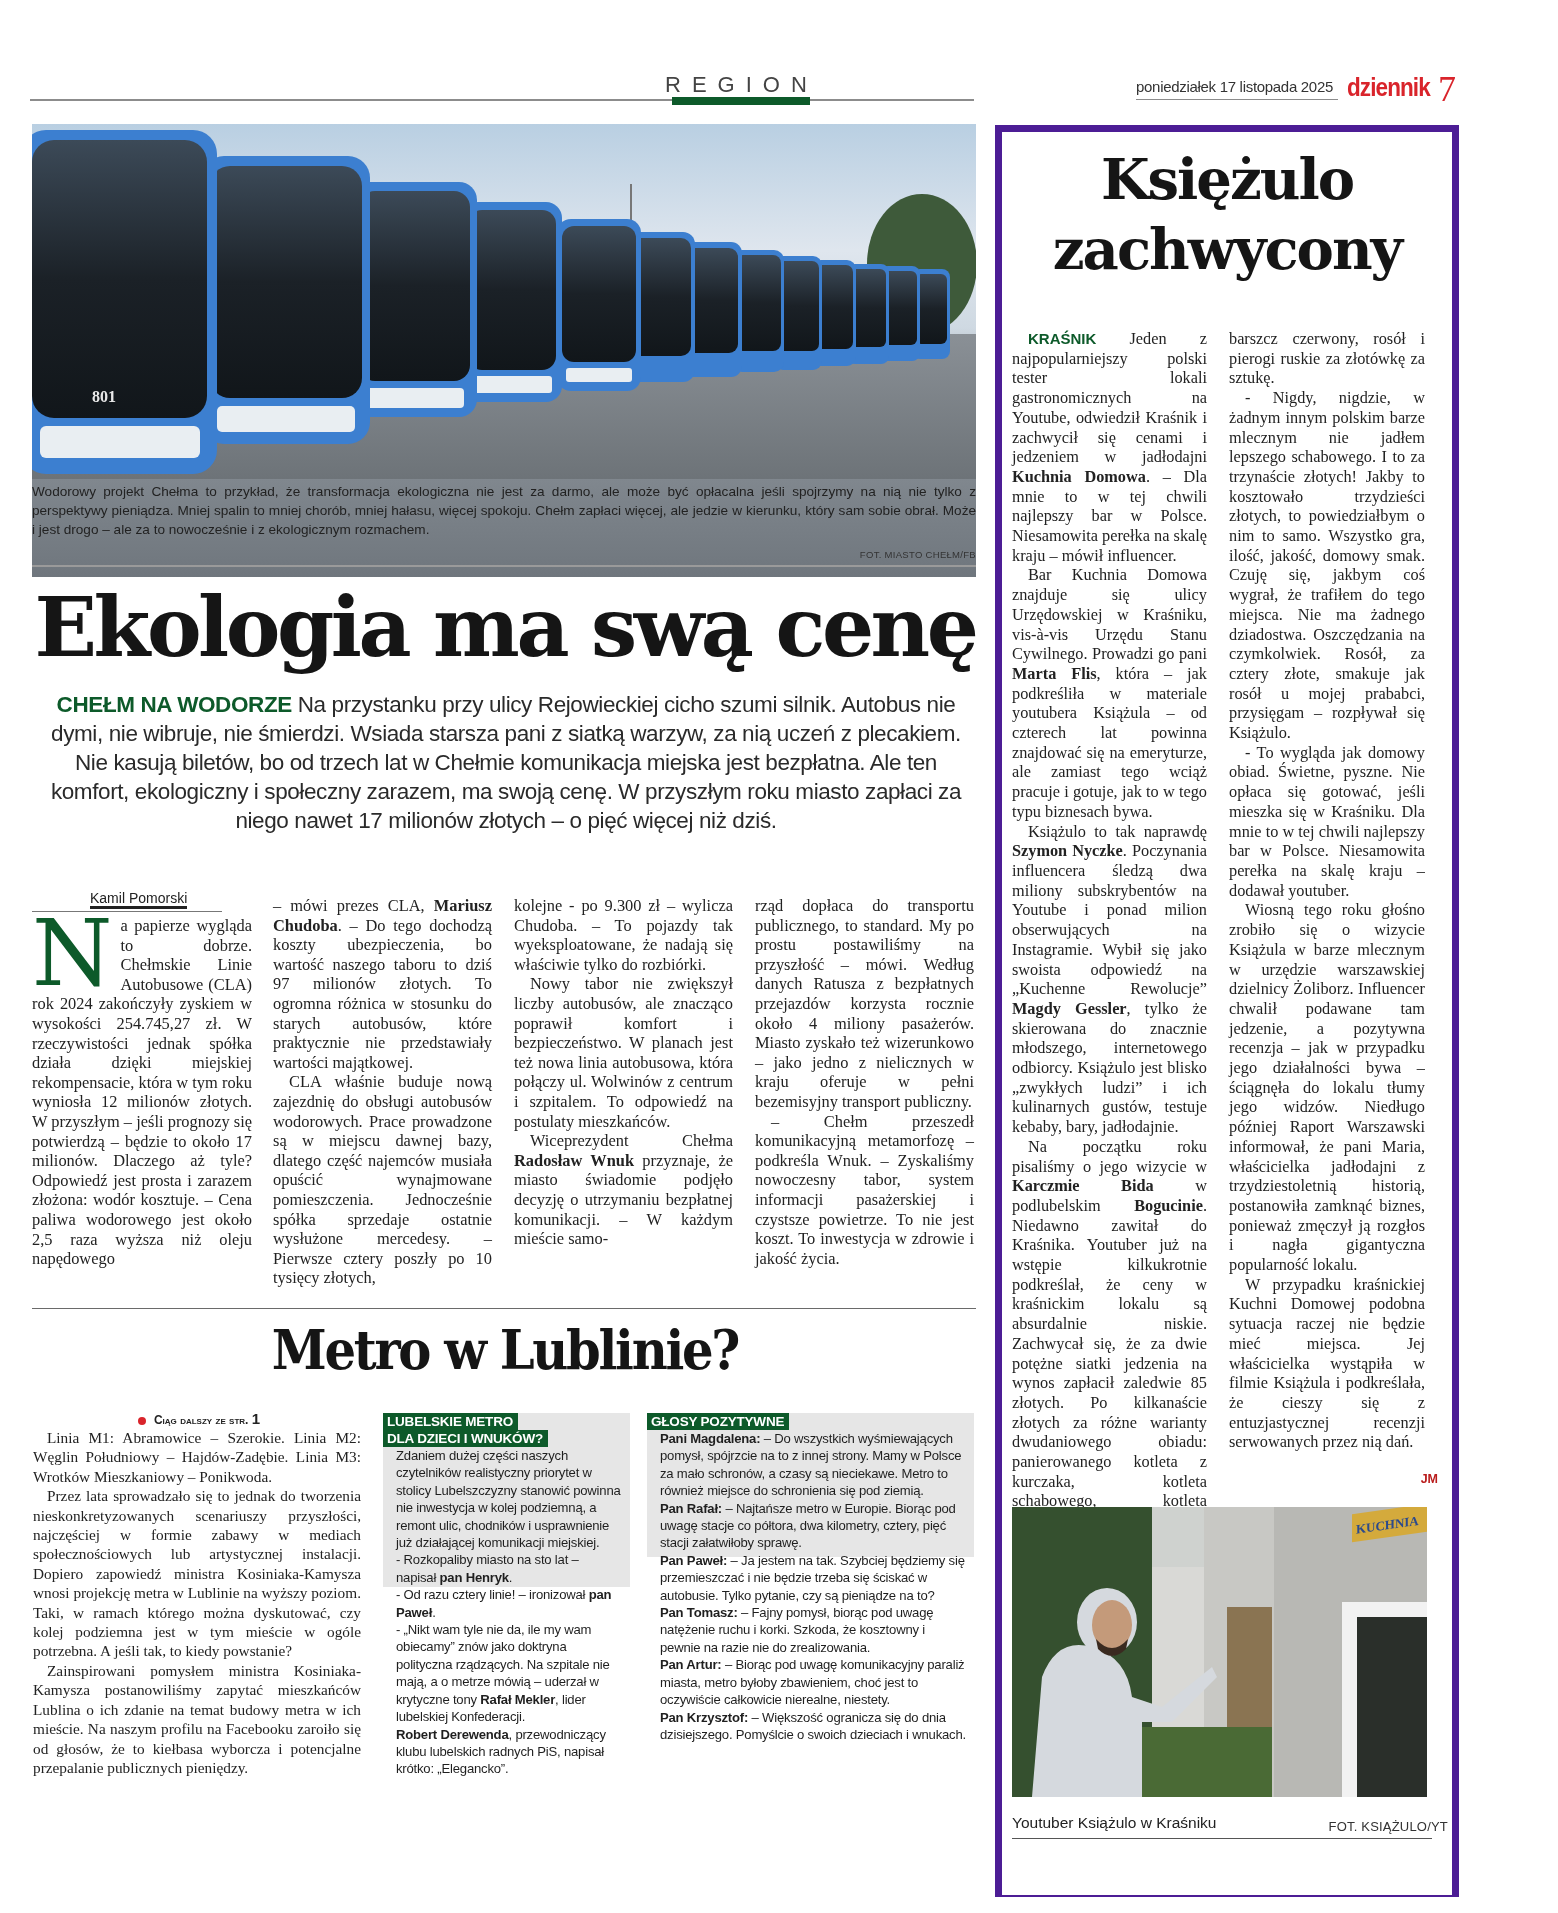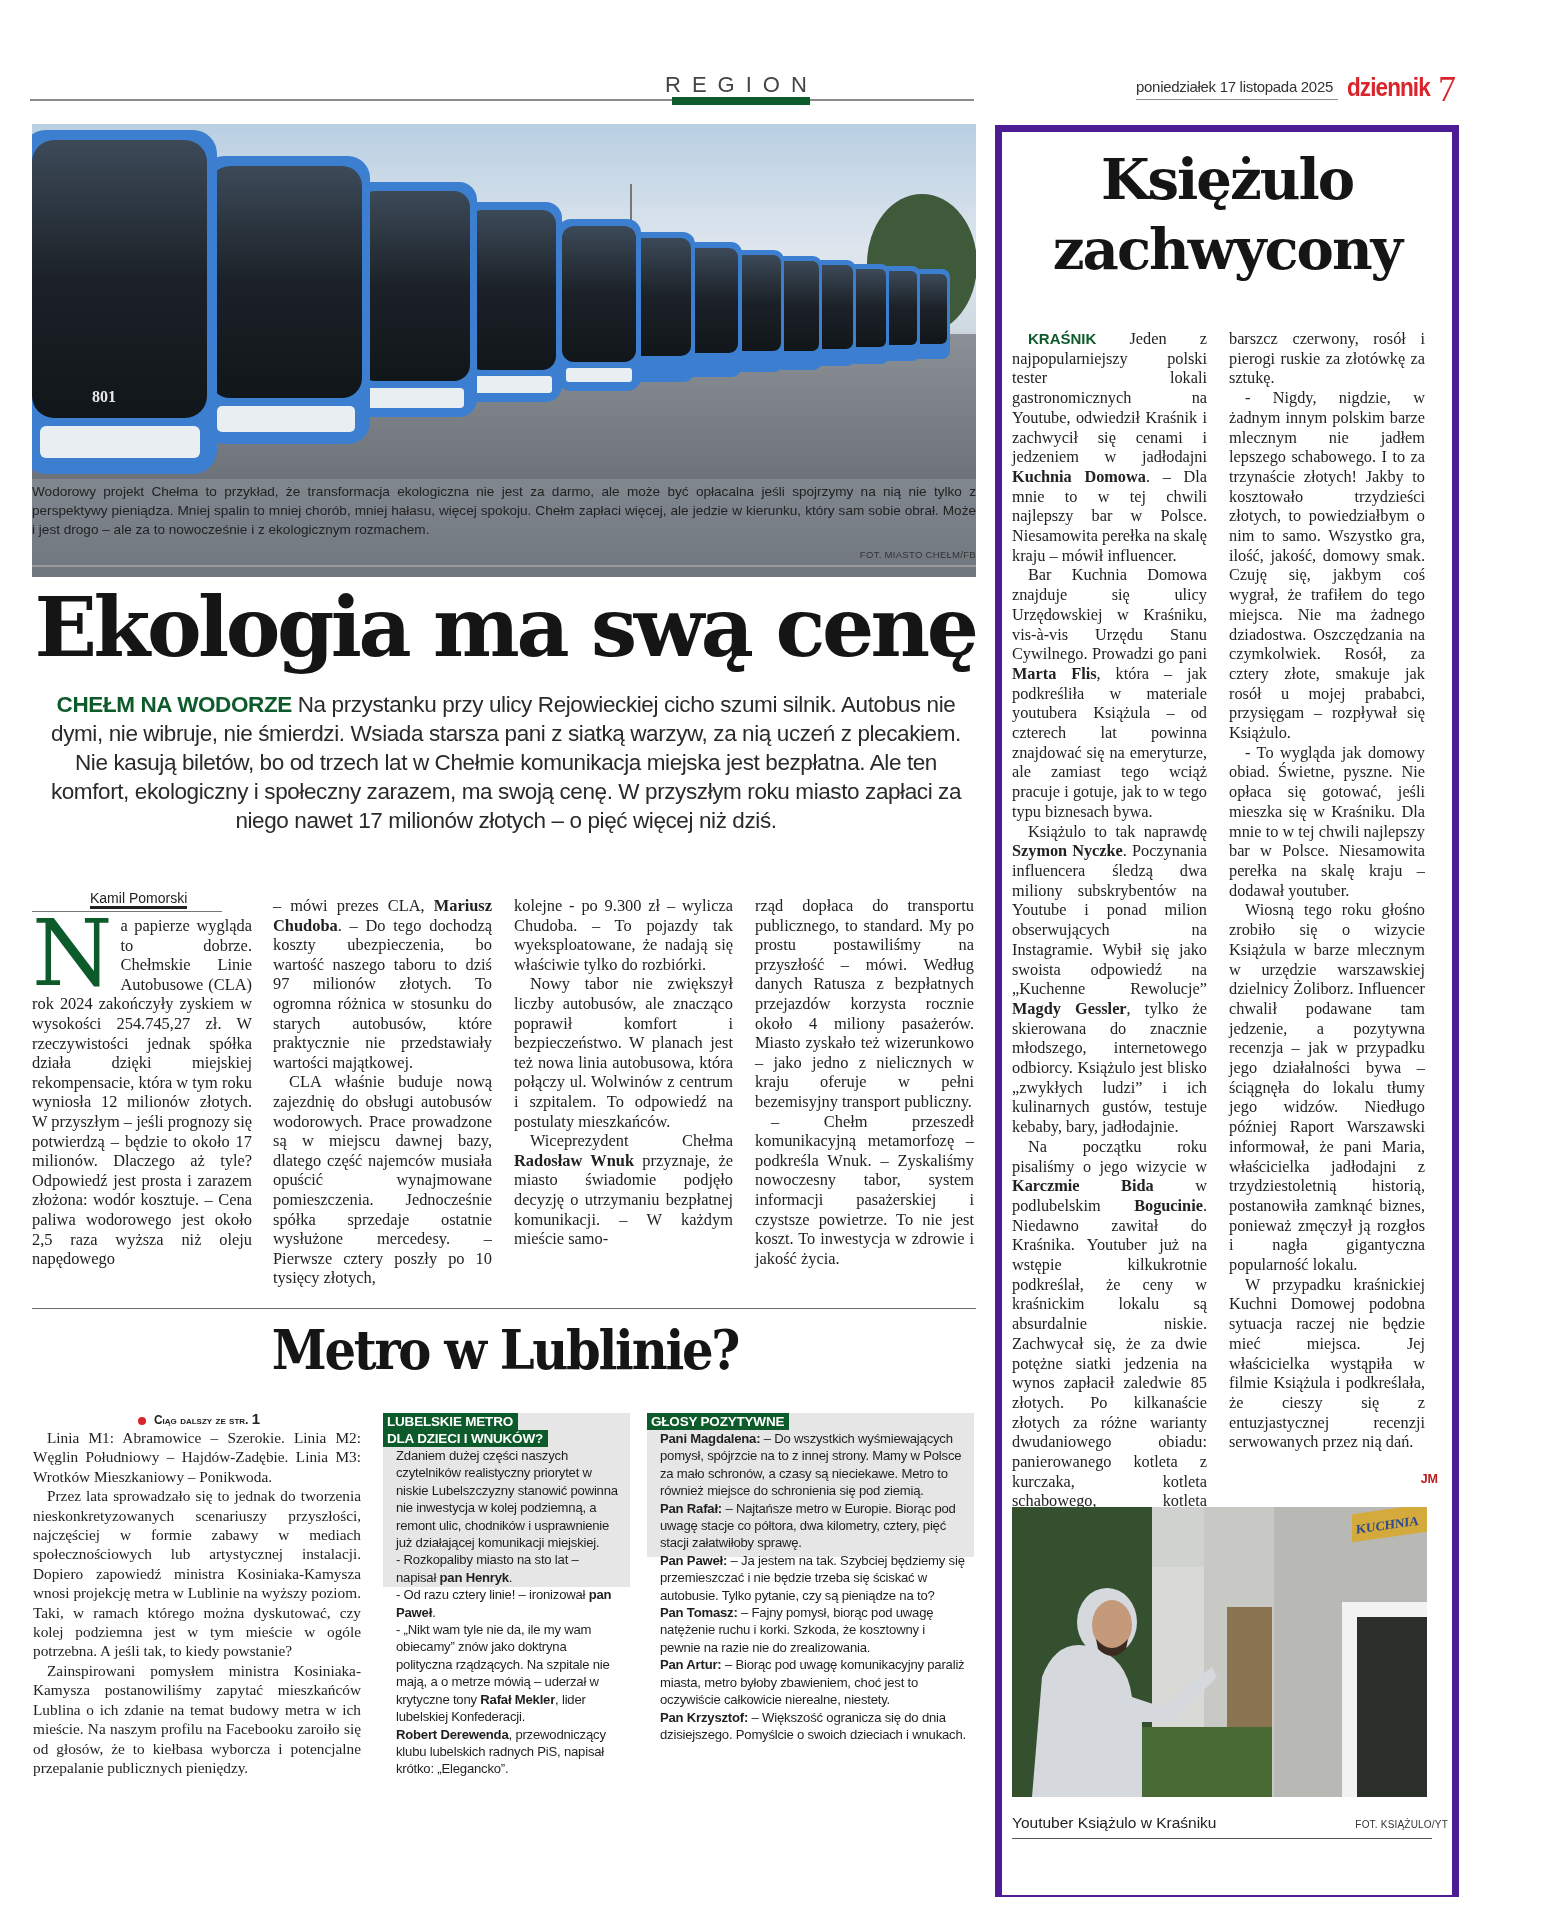--- a/index.html
+++ b/index.html
@@ -59,21 +59,21 @@
   
   .side { position: absolute; left: 995px; top: 125px; width: 464px; height: 1775px; border: 7px solid #4c1d95; border-bottom-width: 2px; height: 1772px; }
   .side-head { position: absolute; left: 0; top: 12px; width: 100%; text-align: center; font-family: "DejaVu Serif", serif;
     font-weight: 700; font-size: 56px; line-height: 70px; letter-spacing: -2px; color: #151515; }
   .side-col { position: absolute; font-family: "Liberation Serif", serif; font-size: 16.3px; line-height: 19.7px; color: #222; text-align: justify; }
   .side-col p { text-indent: 16px; }
   .side-col .kick { color: #0d5a2a; font-family: "Liberation Sans", sans-serif; font-weight: 700; font-size: 15px; margin-top: 32px; }
   .sign { position: absolute; right: 14px; top: 1340px; font-family: "Liberation Sans", sans-serif; font-weight: 700; font-size: 12.5px; color: #b91c1c; }
   .side-photo { position: absolute; left: 10px; top: 1375px; width: 415px; height: 290px; overflow: hidden; background: #cfd2cf; }
   .side-caption { position: absolute; left: 10px; top: 1682px; font-family: "Liberation Sans", sans-serif; font-size: 15.5px; color: #222; }
-  .side-credit { position: absolute; right: 4px; top: 1687px; font-family: "Liberation Sans", sans-serif; font-size: 10px; color: #333; letter-spacing: 0.2px; }
+  .side-credit { position: absolute; right: 4px; top: 1687px; font-family: "Liberation Sans", sans-serif; font-size: 13px; color: #333; letter-spacing: 0.2px; }
   .side-capline { position: absolute; left: 10px; top: 1706px; width: 420px; height: 1px; background: #555; }
 </style>
 </head>
 <body>
 
 <div class="hdr-line"></div>
 <div class="hdr-section">REGION</div>
 <div class="hdr-green"></div>
 <div class="hdr-date">poniedziałek 17 listopada 2025</div>
 <div class="hdr-date-line"></div>
@@ -184,21 +184,21 @@
   <div style="position:absolute; left:0; top:0;">
     <div class="box-label"><span>LUBELSKIE METRO</span></div><br>
     <div class="box-label"><span>DLA DZIECI I WNUKÓW?</span></div>
   </div>
 </div>
 <div class="box" style="left:383px; top:1413px; width:247px; height:174px;"></div>
 <div style="position:absolute; left:383px; top:1413px; width:247px; height:174px; background:#e6e6e6;">
   <div class="box-label" style="display:block; width:fit-content;">LUBELSKIE METRO</div>
   <div class="box-label" style="display:block; width:fit-content;">DLA DZIECI I WNUKÓW?</div>
   <div class="box-text">
-    <div>Zdaniem dużej części naszych czytelników realistyczny priorytet w niskie Lubelszczyzny stanowić powinna nie inwestycja w kolej podziemną, a remont ulic, chodników i usprawnienie już działającej komunikacji miejskiej.</div>
+    <div>Zdaniem dużej części naszych czytelników realistyczny priorytet w stolicy Lubelszczyzny stanowić powinna nie inwestycja w kolej podziemną, a remont ulic, chodników i usprawnienie już działającej komunikacji miejskiej.</div>
     <div><span>- Rozkopaliby miasto na sto lat – napisał </span><b>pan Henryk</b>.</div>
     <div><span>- Od razu cztery linie! – ironizował </span><b>pan Paweł</b>.</div>
     <div><span>- „Nikt wam tyle nie da, ile my wam obiecamy” znów jako doktryna polityczna rządzących. Na szpitale nie mają, a o metrze mówią – uderzał w krytyczne tony </span><b>Rafał Mekler</b><span>, lider lubelskiej Konfederacji.</span></div>
     <div><b>Robert Derewenda</b><span>, przewodniczący klubu lubelskich radnych PiS, napisał krótko: „Elegancko”.</span></div>
   </div>
 </div>
 
 <div style="position:absolute; left:647px; top:1413px; width:327px; height:144px; background:#e6e6e6;">
   <div class="box-label" style="display:block; width:fit-content;">GŁOSY POZYTYWNE</div>
   <div class="box-text">

